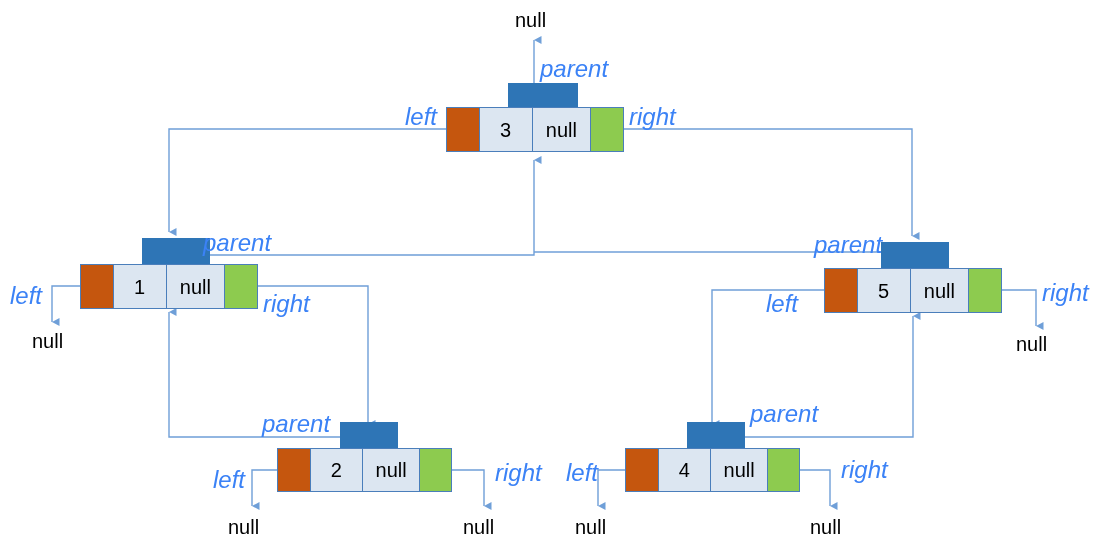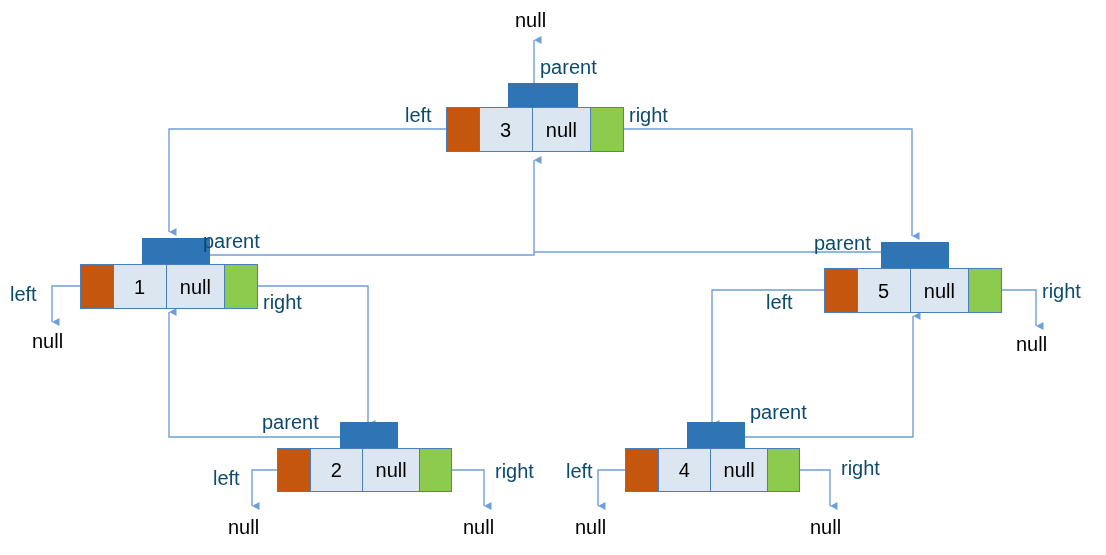--- a/index.html
+++ b/index.html
@@ -59,25 +59,26 @@
   .cell.right-ptr { border-left: 1px solid #4a7ebb; }
   .tab {
     position: absolute;
     background: #2E75B6;
     border: 1px solid #2E75B6;
     box-sizing: border-box;
     z-index: 2;
   }
   .lbl {
     position: absolute;
-    font-size: 20px;
-    color: #0c4a6e;
+    font-size: 24px;
+    color: #3b82f6;
     line-height: 1;
     white-space: nowrap;
     z-index: 4;
+    font-style: italic;
   }
   .nullword {
     position: absolute;
     font-size: 20px;
     color: #000000;
     line-height: 1;
     white-space: nowrap;
     z-index: 4;
   }
 </style>

